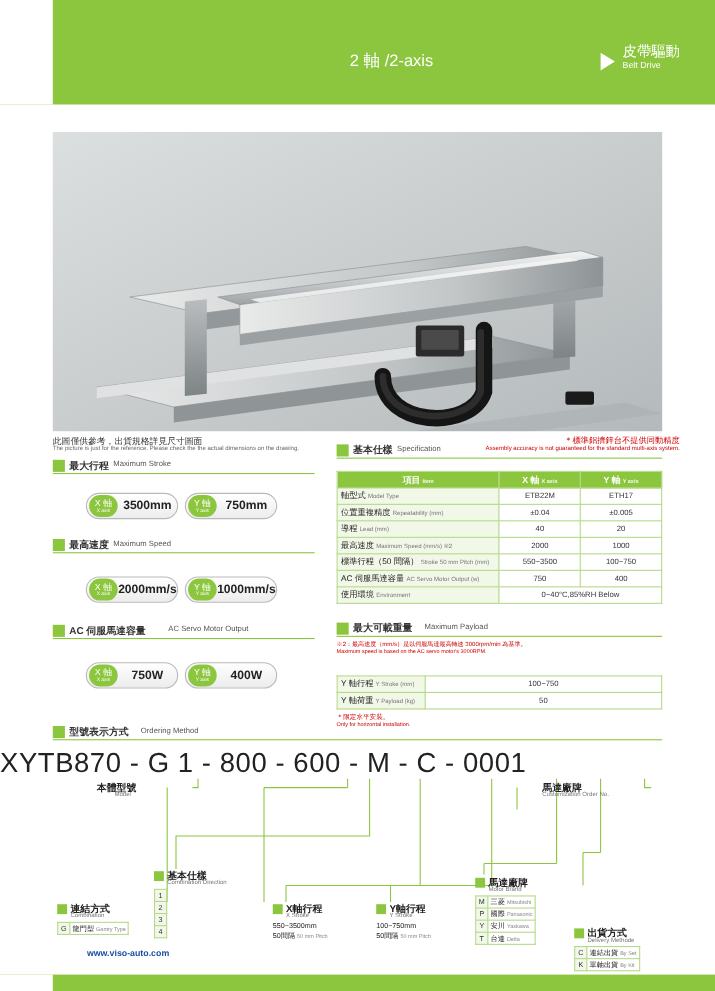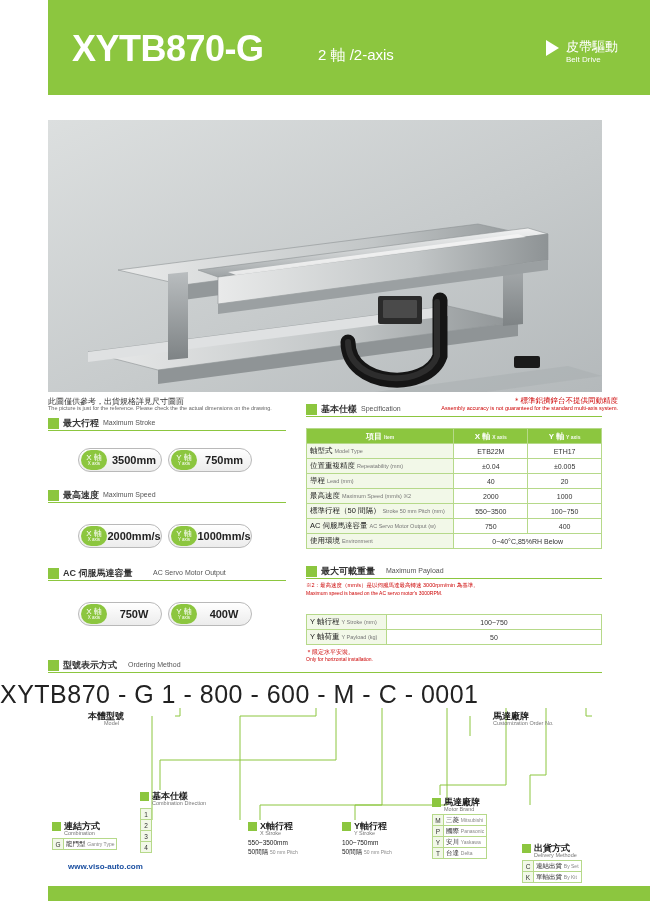--- a/index.html
+++ b/index.html
@@ -25,21 +25,21 @@
     position:absolute; left:72px; top:28px;
     font-size:36px; font-weight:bold; color:#ffffff;
     letter-spacing:-0.5px;
   }
   .axis-label {
     position:absolute; left:318px; top:46px;
     font-size:15px; color:#ffffff; font-weight:normal;
   }
   .drive-wrap {
     position:absolute; right:32px; top:40px;
-    display:flex; align-items:flex-start; gap:7px;
+    display:flex; align-items:flex-end; gap:7px;
   }
   .drive-tri {
     width:0;height:0;border-left:13px solid #ffffff;
     border-top:8px solid transparent;border-bottom:8px solid transparent;
   }
   .drive-text { color:#ffffff; line-height:1.15; }
   .drive-cn { font-size:13px; }
   .drive-en { font-size:8px; }
 
   
@@ -153,35 +153,34 @@
   .opt-table td { border:1px solid #b6d98a; padding:0 2px; height:11px; }
   .opt-table td.k { width:11px; text-align:center; background:#f2f8e8;}
   .opt-table td.v { white-space:nowrap; }
   .opt-cn { font-size:6.5px; color:#222; }
   .opt-en { font-size:5px; color:#888; }
 
   .plain-opt { font-size:6.5px; color:#222; margin-top:16px; line-height:1.45;}
   .plain-opt .sub { font-size:5px; color:#888;}
 
   .footer-url {
-    position:absolute; left:48px; top:862px; font-size:8px; color:#1b4fa0; font-weight:bold;padding-left:20px;
+    position:absolute; left:59px; top:862px; font-size:8px; color:#1b4fa0; font-weight:bold;padding-left:20px;
   }
   .footer-bar {
     position:absolute; left:0; top:886px; width:650px; height:15px; background:#8cc63f;
   }
   .footer-bar-left {
     position:absolute; left:0; top:886px; width:48px; height:15px; background:#ffffff;
   }
 </style>
 </head>
 <body>
 
 <div class="header">
   <div class="header-left-bar"></div>
-  <div class="title">XYTB870-G</div>
   <div class="axis-label">2 軸 /2-axis</div>
   <div class="drive-wrap">
     <div class="drive-tri"></div>
     <div class="drive-text">
       <div class="drive-cn">皮帶驅動</div>
       <div class="drive-en">Belt Drive</div>
     </div>
   </div>
 </div>
 

